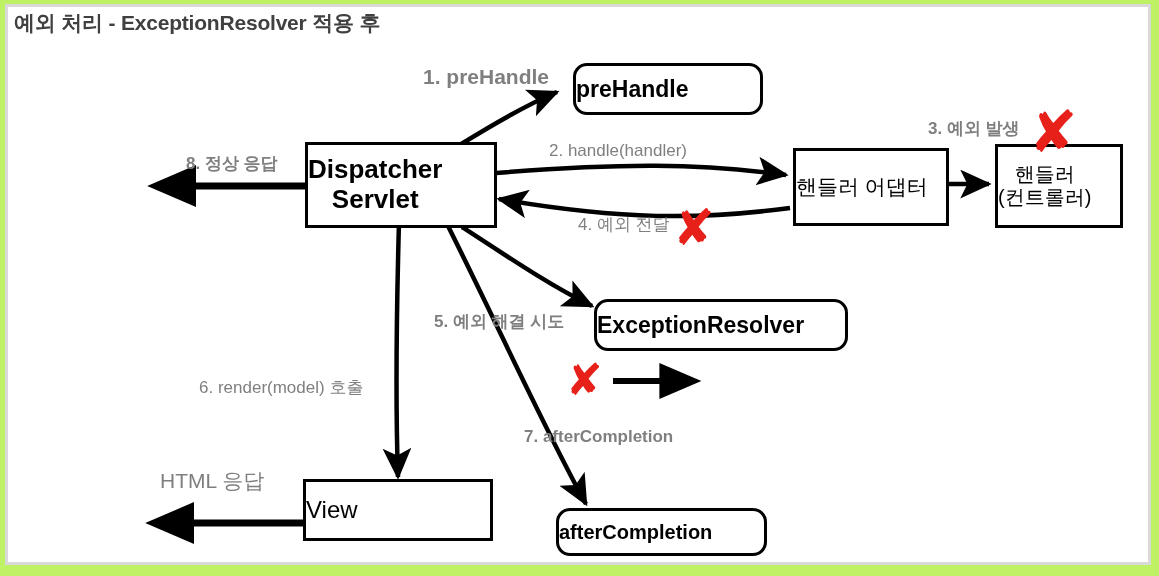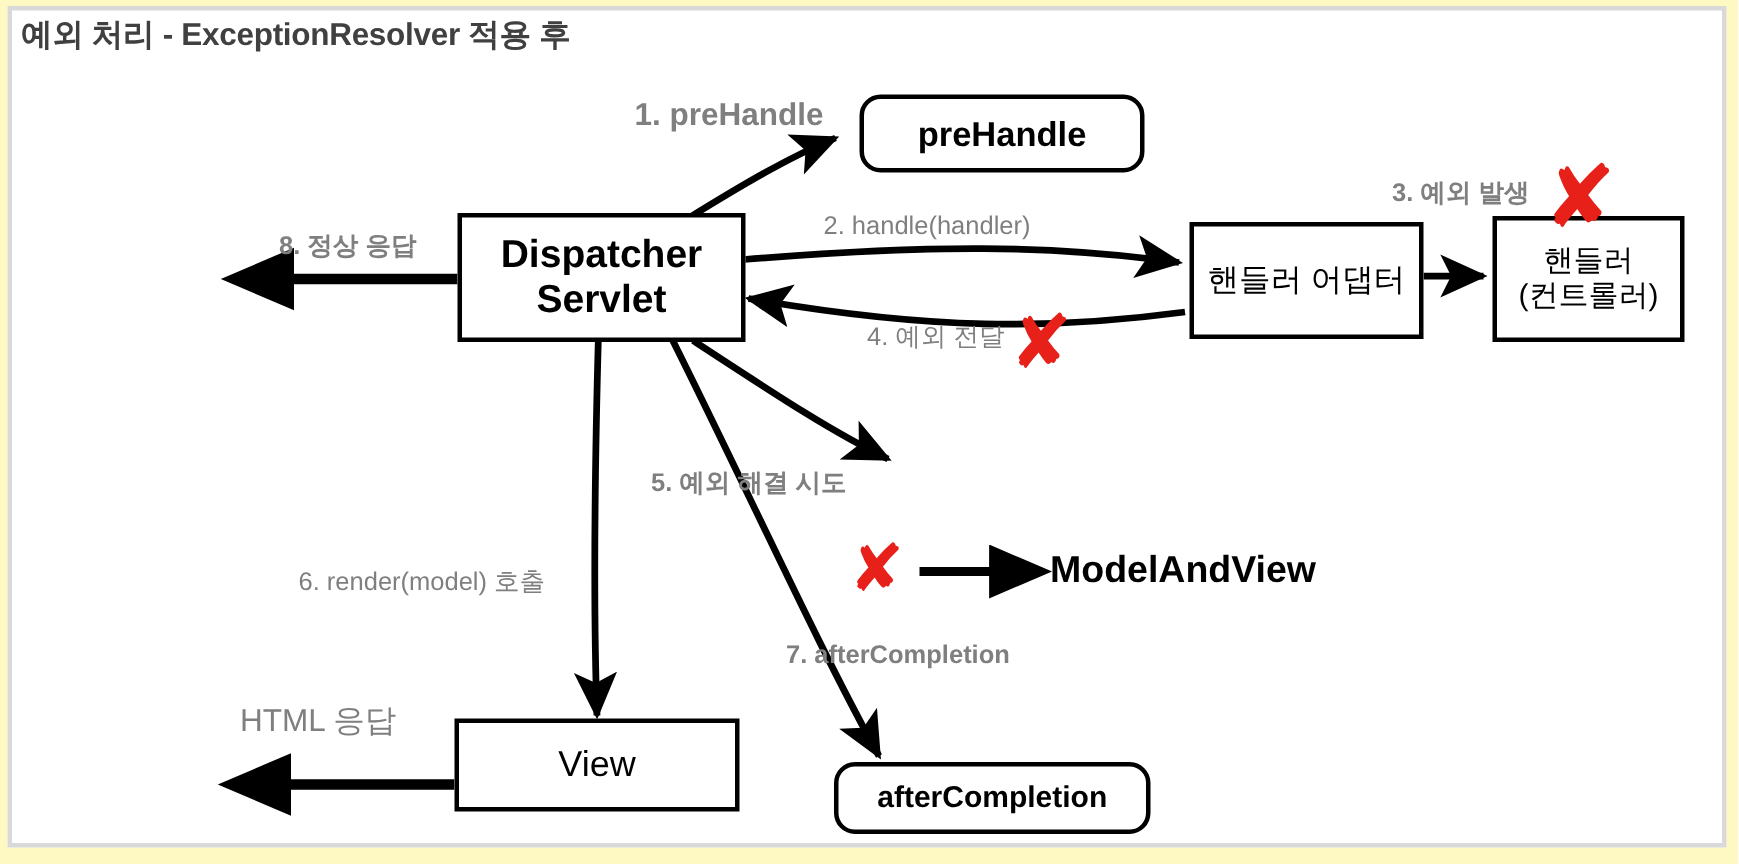--- a/index.html
+++ b/index.html
@@ -4,21 +4,21 @@
 <style>
   html, body {
     margin: 0;
     padding: 0;
     background: #ffffff;
   }
   #slide {
     position: relative;
     width: 1159px;
     height: 576px;
-    background: #fef9c3;
+    background: #bef264;
     overflow: hidden;
     font-family: "Liberation Sans", "DejaVu Sans", sans-serif;
   }
   
   #frame {
     position: absolute;
     left: 5px;
     top: 4px;
     width: 1146px;
     height: 561px;
@@ -44,21 +44,21 @@
     height: 576px;
     pointer-events: none;
   }
   .node {
     position: absolute;
     box-sizing: border-box;
     background: #ffffff;
     border: 3px solid #000000;
     display: flex;
     align-items: center;
-    justify-content: center;
+    justify-content: flex-start;
     text-align: center;
     color: #000000;
     line-height: 1.14;
   }
   .node.rounded { border-radius: 14px; }
   .node.sharp   { border-radius: 0; }
   .node .txt { display: block; }
 
   .label {
     position: absolute;
@@ -140,22 +140,24 @@
     <span class="txt">핸들러 어댑터</span>
   </div>
 
   <div class="node sharp" style="left:995px; top:144px; width:128px; height:84px; font-size:20px; font-weight:normal;">
     <span>
       <span class="txt">핸들러</span>
       <span class="txt">(컨트롤러)</span>
     </span>
   </div>
 
+  <div class="node rounded" style="left:594px; top:299px; width:254px; height:52px; font-size:23px; font-weight:bold;">
+    <span class="txt">ExceptionResolver</span>
+  </div>
 
-  <div class="plaintext" style="left:700px; top:368px; font-size:25px;">ModelAndView</div>
 
   <div class="node sharp" style="left:303px; top:479px; width:190px; height:62px; font-size:24px; font-weight:normal;">
     <span class="txt">View</span>
   </div>
 
   <div class="node rounded" style="left:556px; top:508px; width:211px; height:48px; font-size:20px; font-weight:bold;">
     <span class="txt">afterCompletion</span>
   </div>
 
   <div class="label bold" style="left:423px; top:65px; font-size:21px;">1. preHandle</div>

